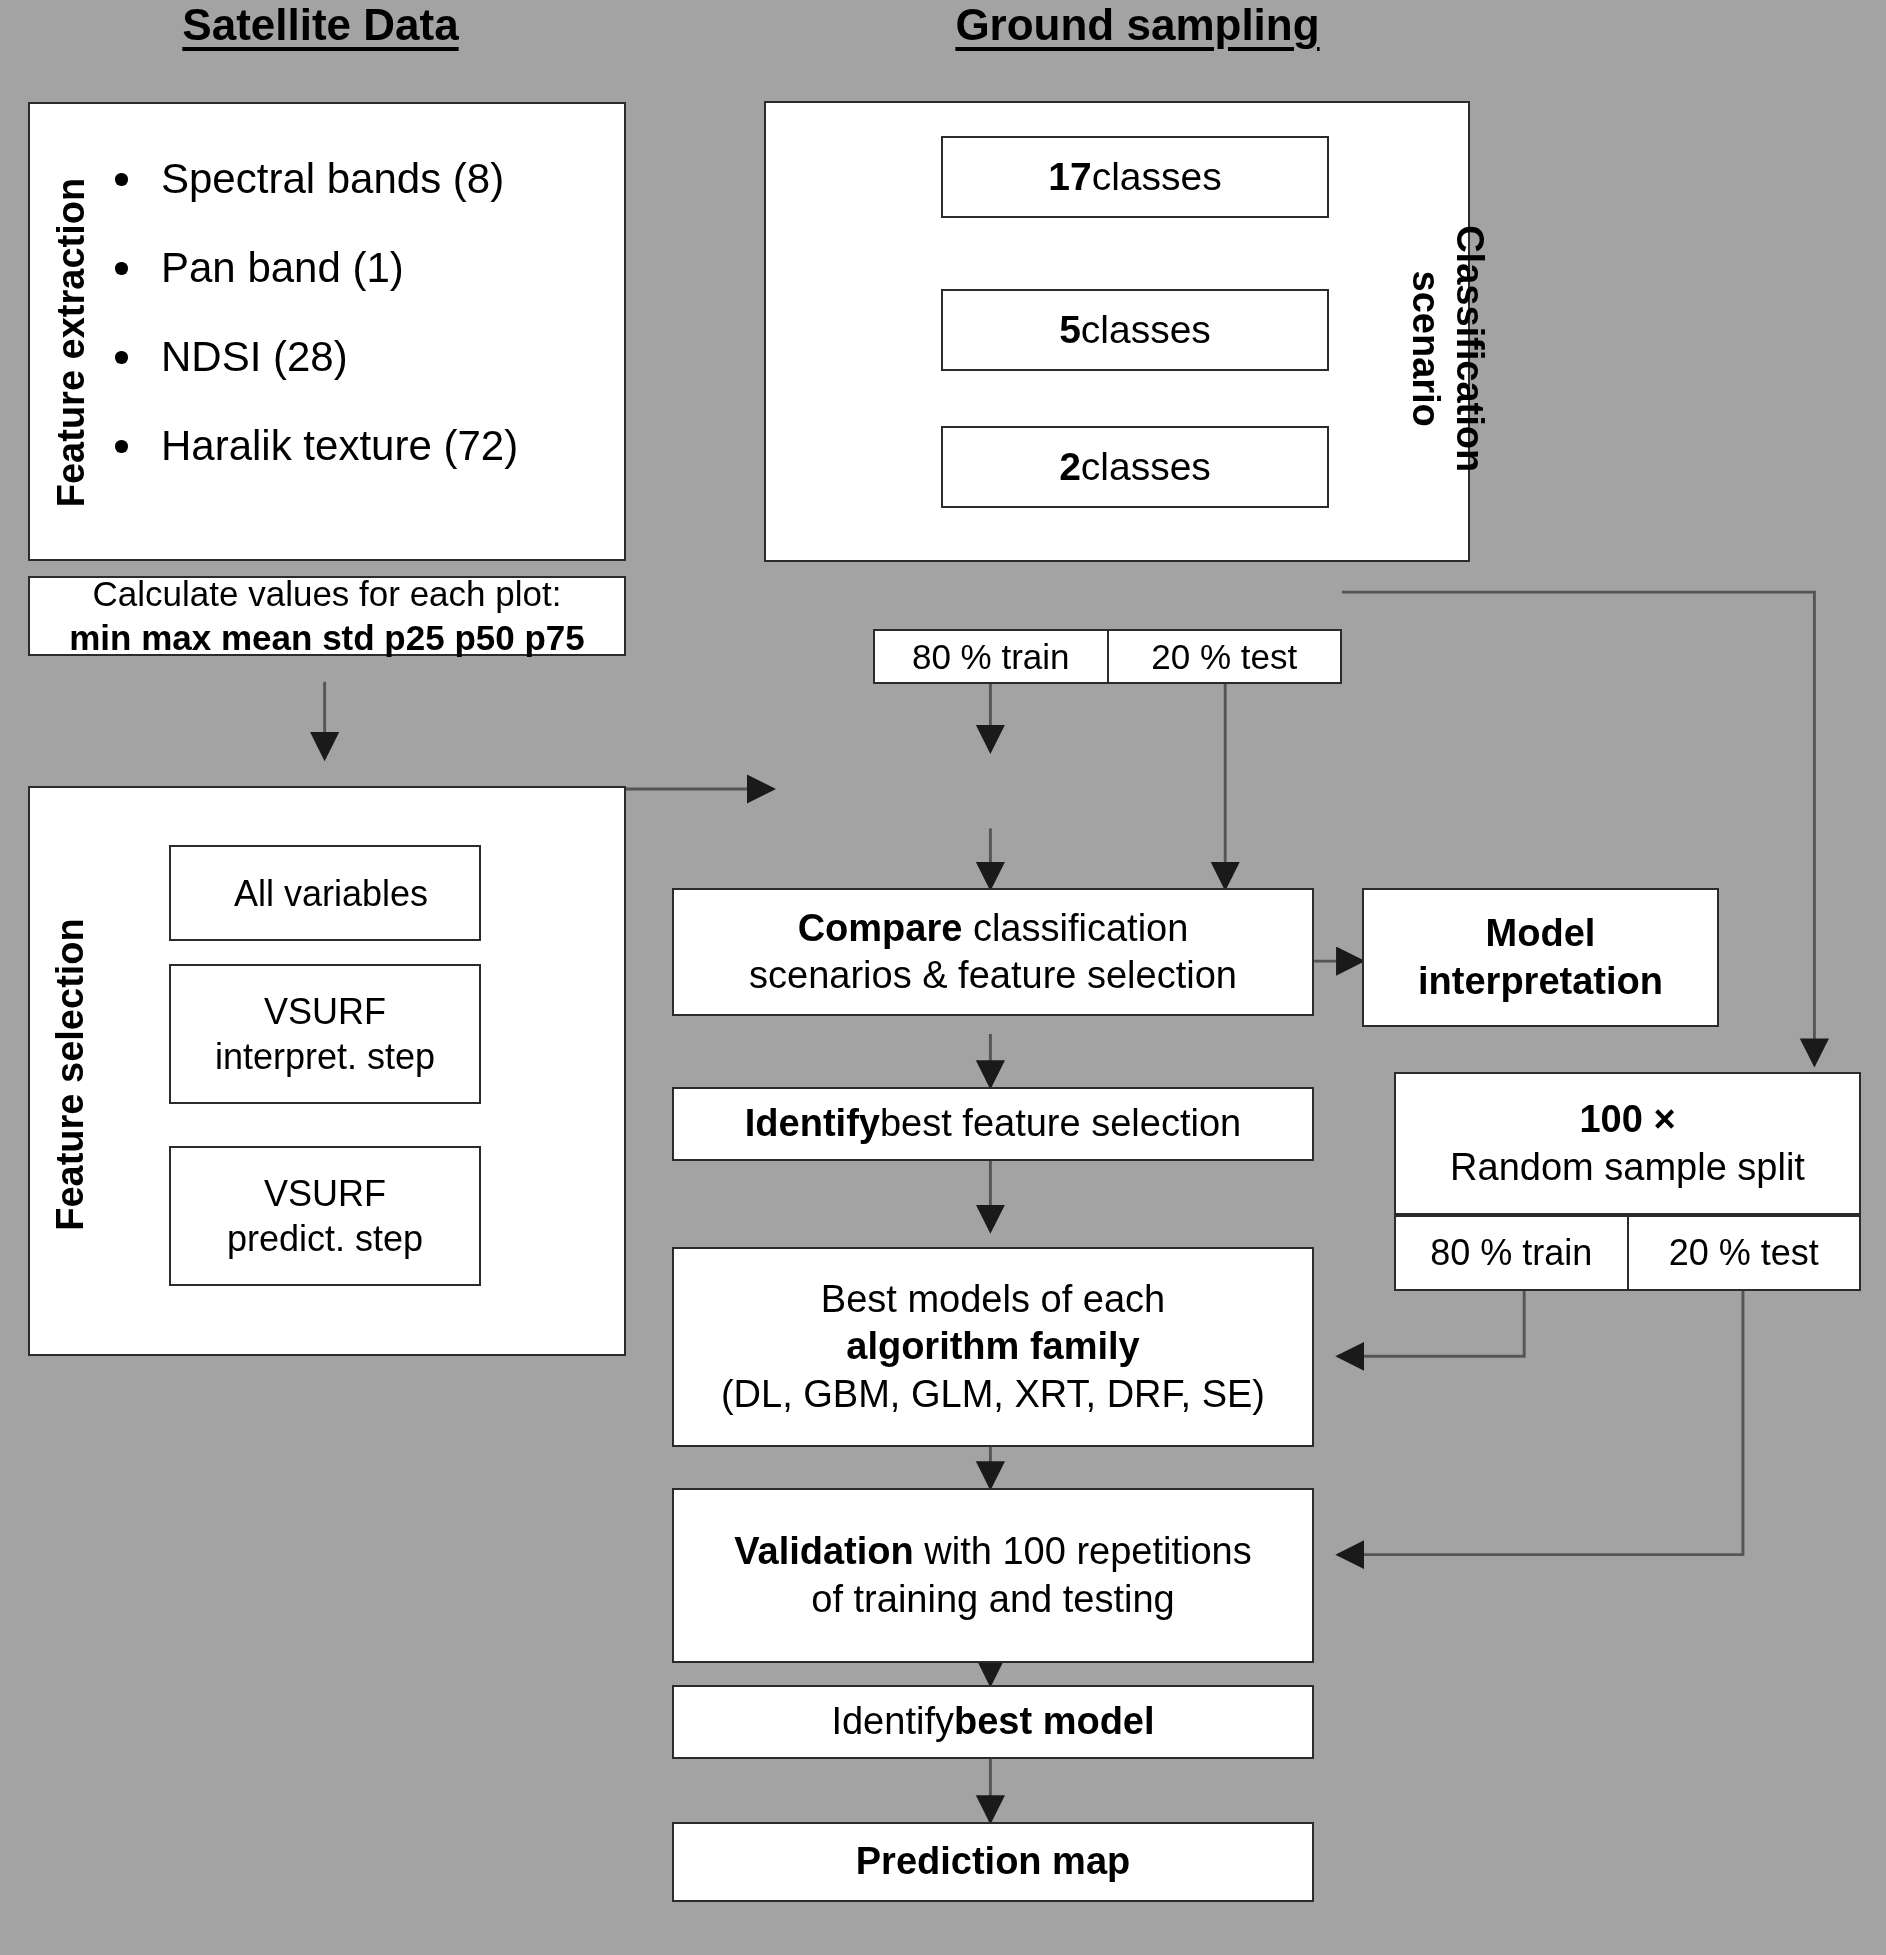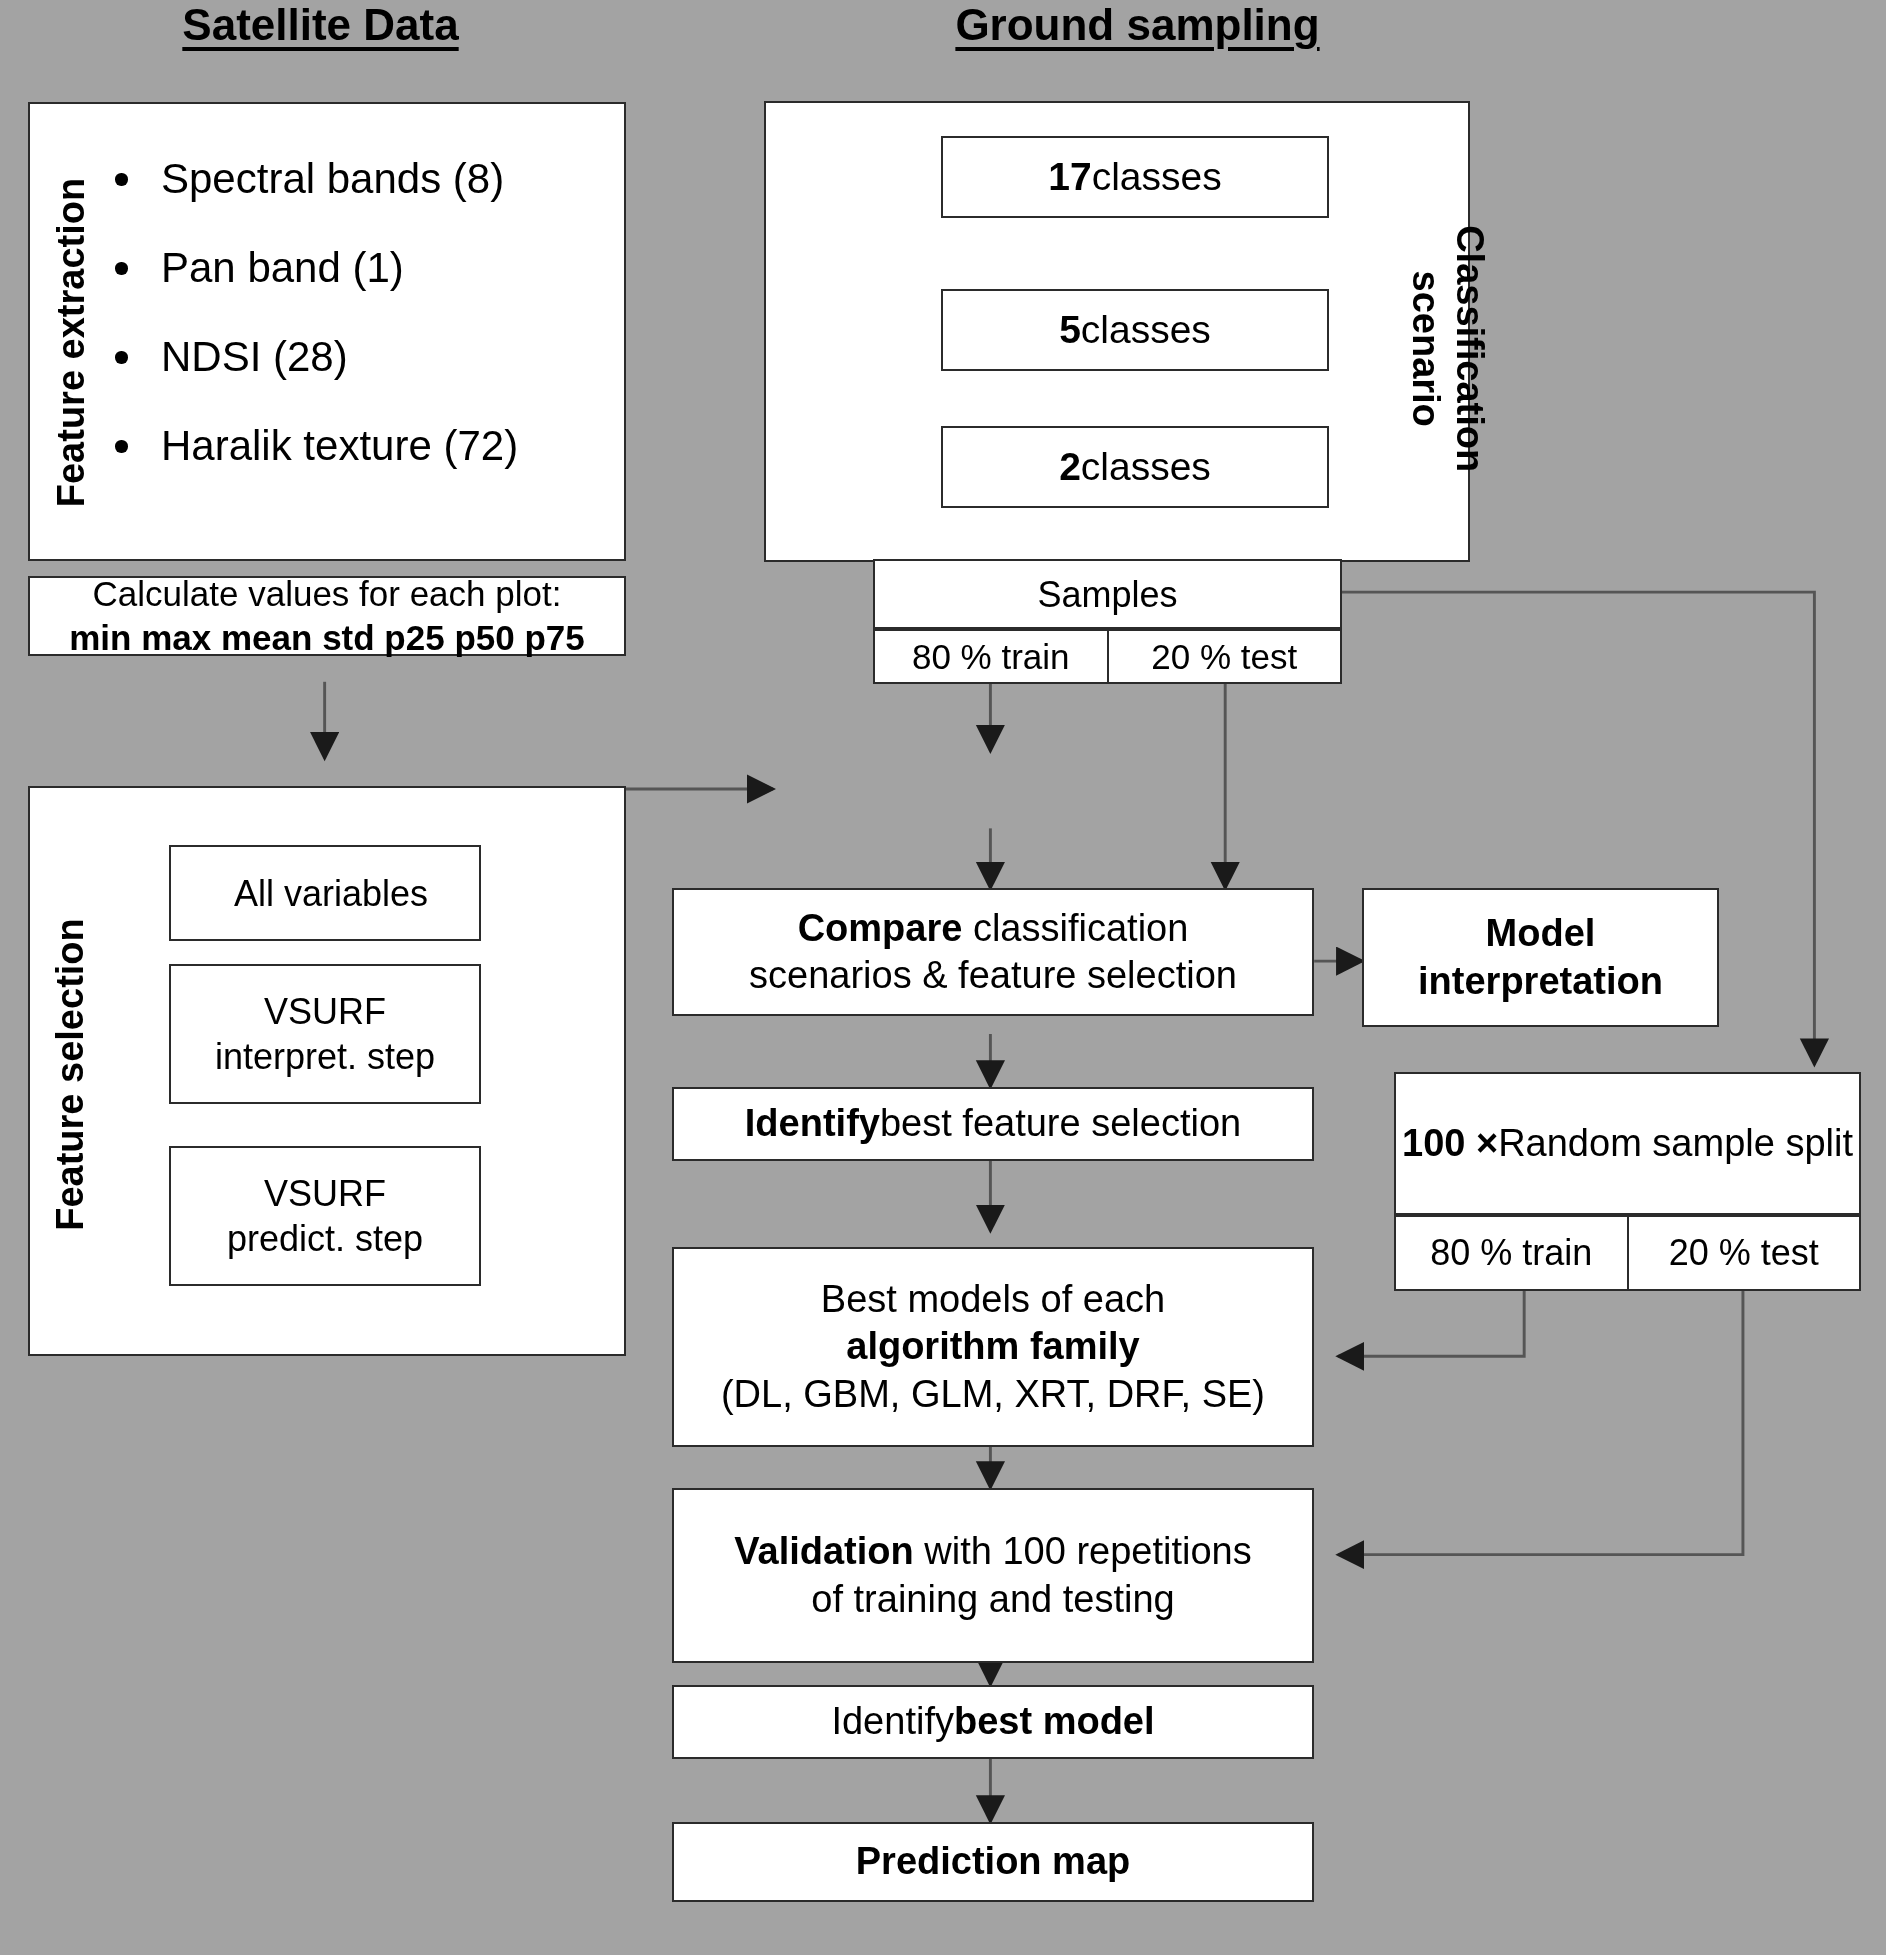--- a/index.html
+++ b/index.html
@@ -208,23 +208,20 @@
   <div class="box" style="left:941px; top:289px; width:388px; height:82px; font-size:39px;">
     <span class="t-b">5</span>
       <span> classes</span>
   </div>
 
   <div class="box" style="left:941px; top:426px; width:388px; height:82px; font-size:39px;">
     <span class="t-b">2</span>
       <span> classes</span>
   </div>
 
-  <div class="box" style="left:873px; top:559px; width:469px; height:70px; font-size:36px;">
-    <span>Samples</span>
-  </div>
 
   <div class="splitrow" style="left:873px; top:629px; width:469px; height:55px; font-size:35px;">
     <div>
       <span>80 % train</span>
     </div>
     <div>
       <span>20 % test</span>
     </div>
   </div>
 
@@ -261,21 +258,21 @@
 
   <div class="box" style="left:672px; top:1822px; width:642px; height:80px; font-size:38px;">
     <span class="t-b">Prediction map</span>
   </div>
 
   <div class="box" style="left:1362px; top:888px; width:357px; height:139px; flex-direction:column; font-size:38px;">
     <span class="twoline t-b">Model</span>
     <span class="twoline t-b">interpretation</span>
   </div>
 
-  <div class="box" style="left:1394px; top:1072px; width:467px; height:143px; flex-direction:row; font-size:38px;align-items:center;">
+  <div class="box" style="left:1394px; top:1072px; width:467px; height:143px; flex-direction:column; font-size:38px;align-items:center;">
     <span class="twoline t-b">100 ×</span>
     <span class="twoline">Random sample split</span>
   </div>
 
   <div class="splitrow" style="left:1394px; top:1215px; width:467px; height:76px; font-size:36px;">
     <div>
       <span>80 % train</span>
     </div>
     <div>
       <span>20 % test</span>

